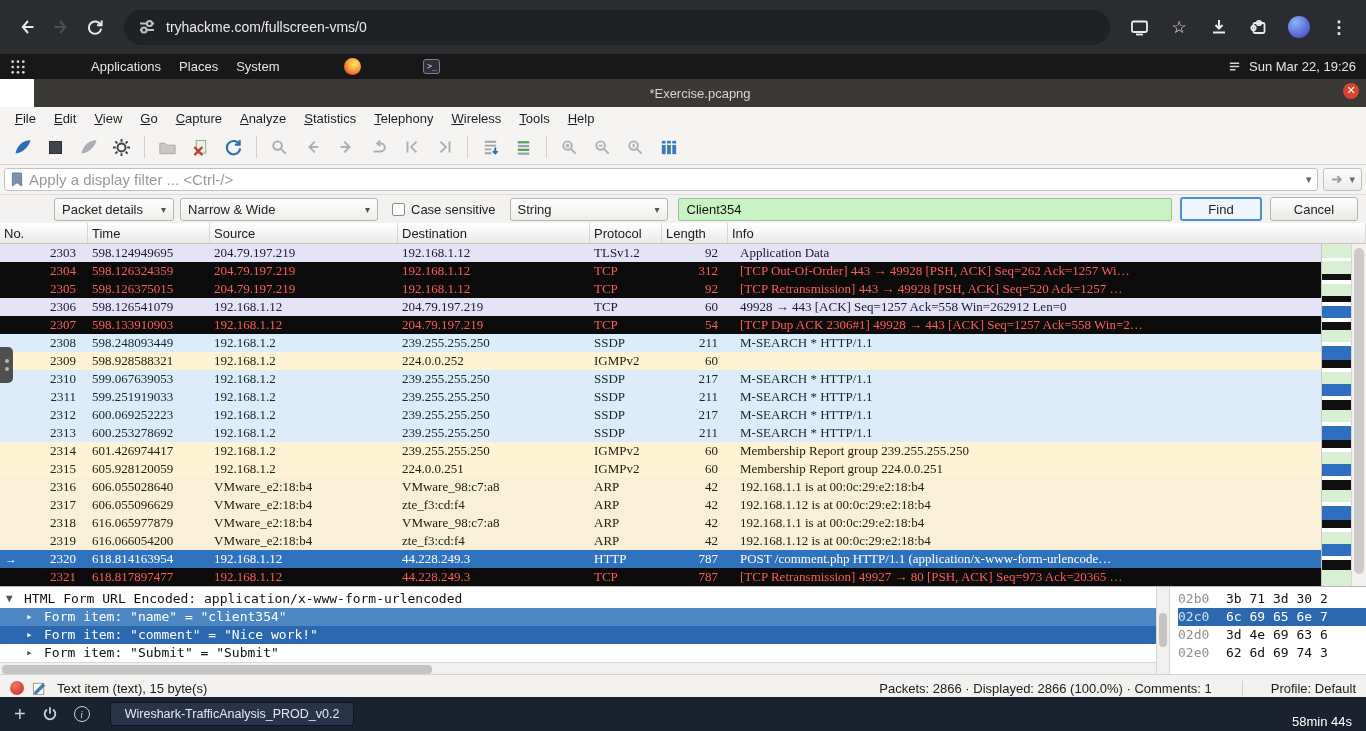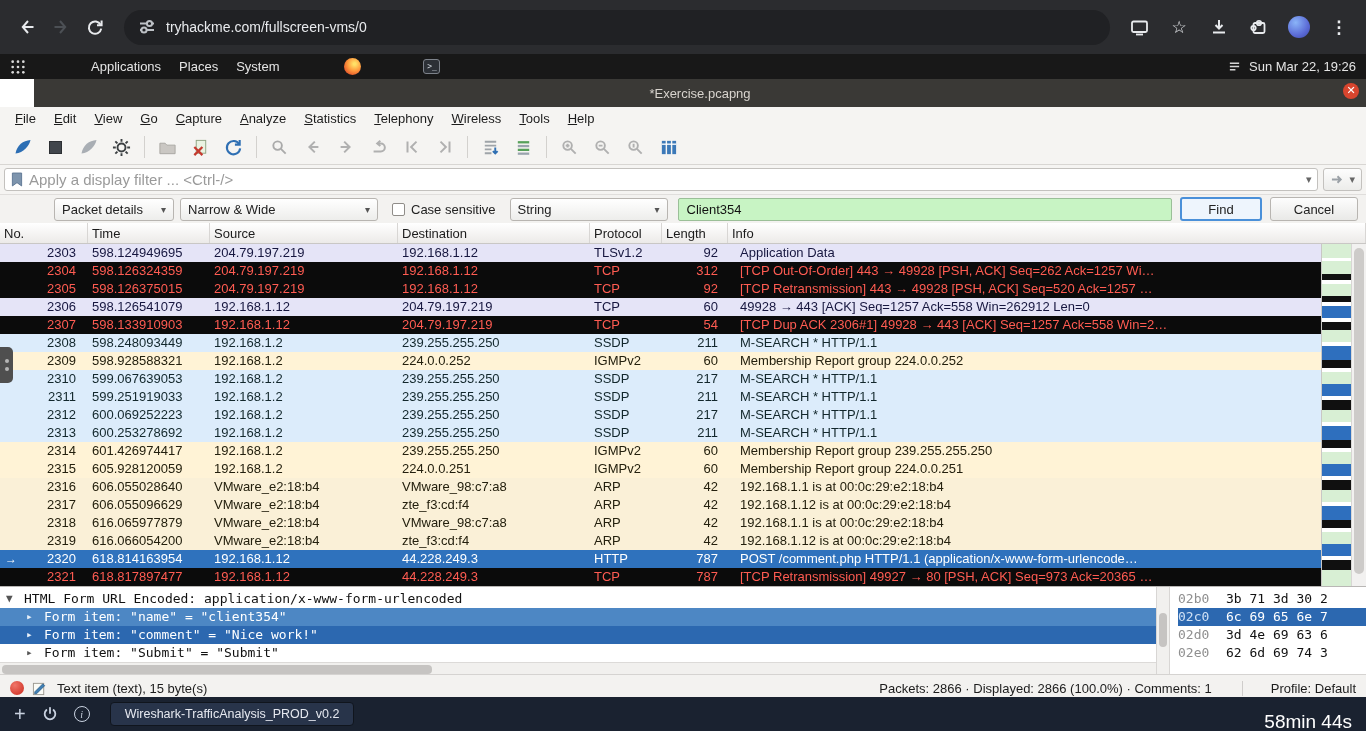--- a/index.html
+++ b/index.html
@@ -58,21 +58,21 @@
   .findinput { flex:1; height:23px; background:#c8f4c4; border:1px solid #9bbf98; border-radius:2px; font-size:13px; color:#111; padding:0 8px; outline:none; margin-right:8px; }
   .btn { height:24px; border-radius:3px; background:linear-gradient(#fdfdfd,#e9e9e7); font-size:13px; color:#222; display:flex; align-items:center; justify-content:center; cursor:pointer; }
   .btn-find { width:82px; border:2px solid #4a90d9; background:#eef5fd; margin-right:8px; }
   .btn-cancel { width:88px; border:1px solid #b8b5b1; margin-right:8px; }
 
   
   .pktarea { flex:0 0 auto; display:flex; flex-direction:column; }
   .phead { display:grid; grid-template-columns:88px 122px 188px 192px 72px 66px 1fr; height:21px; background:linear-gradient(#ffffff,#eceae8); border-bottom:1px solid #c9c7c5; }
   .hcell { padding:3px 0 0 4px; border-right:1px solid #d8d6d4; font-size:13px; color:#1b1b1b; overflow:hidden; white-space:nowrap; }
   .pbody { display:flex; height:342px; }
-  .plist { flex:1; overflow:hidden; font-family:Liberation Sans, sans-serif; font-size:13px; }
+  .plist { flex:1; overflow:hidden; font-family:Liberation Serif, serif; font-size:13px; }
   .prow { position:relative; display:grid; grid-template-columns:88px 122px 188px 192px 72px 66px 1fr; height:18px; line-height:18px; cursor:default; }
   .pc { white-space:nowrap; overflow:hidden; padding-left:4px; }
   .pc.no { text-align:right; padding-right:12px; }
   .pc.len { text-align:right; padding-right:10px; }
   .pc.info { padding-left:12px; }
   .marker { position:absolute; left:5px; top:0; font-size:12px; }
   .v-tcp  { background:#e5e4f7; color:#16163f; }
   .v-bad  { background:#0b0b0b; color:#ff5c52; }
   .v-udp  { background:#dcecfb; color:#12272c; }
   .v-igmp { background:#fff3d6; color:#24200e; }
@@ -114,21 +114,21 @@
   .note-ic { margin-right:10px; display:flex; }
   .stats { margin-left:auto; white-space:nowrap; }
   .profile { margin-left:30px; padding-left:28px; border-left:1px solid #cfcdcb; white-space:nowrap; }
 
   
   .thmbar { height:34px; background:#1a2230; display:flex; align-items:center; padding:0 14px; gap:16px; flex:0 0 auto; }
   .thmic { color:#c9d2e0; display:flex; align-items:center; justify-content:center; cursor:pointer; }
   .plus { font-size:20px; line-height:20px; }
   .infoc { width:16px; height:16px; border:1.5px solid #c9d2e0; border-radius:50%; font-size:10px; line-height:13px; text-align:center; font-style:italic; font-family:"Liberation Serif",serif; }
   .vmtab { height:24px; background:#28344a; border:1px solid #10151d; border-radius:4px; color:#e6e9f0; font-size:12.5px; display:flex; align-items:center; padding:0 14px; margin-left:4px; cursor:pointer; }
-  .timer { margin-left:auto; color:#fff; font-size:19px;margin-top:15px; }
+  .timer { margin-left:auto; color:#fff; font-size:13px;margin-top:15px; }
 
   
   .vm-handle { position:absolute; left:0; top:347px; width:13px; height:36px; background:#4f4f4f; border-radius:0 5px 5px 0; z-index:30; display:flex; flex-direction:column; align-items:center; justify-content:center; gap:4px; cursor:pointer; }
   .vm-handle i { width:4px; height:4px; border-radius:50%; background:#b5b5b5; }
 
   svg { display:block; }
 </style>
 </head>
 <body>
 
@@ -476,21 +476,20 @@
               <span class="pc info">M-SEARCH * HTTP/1.1</span>
             </div>
 
             <div class="prow v-igmp">
               <span class="pc no"><span class="marker"></span><span>2309</span></span>
               <span class="pc">598.928588321</span>
               <span class="pc">192.168.1.2</span>
               <span class="pc">224.0.0.252</span>
               <span class="pc">IGMPv2</span>
               <span class="pc len">60</span>
-              <span class="pc info">Membership Report group 224.0.0.252</span>
             </div>
 
             <div class="prow v-udp">
               <span class="pc no"><span class="marker"></span><span>2310</span></span>
               <span class="pc">599.067639053</span>
               <span class="pc">192.168.1.2</span>
               <span class="pc">239.255.255.250</span>
               <span class="pc">SSDP</span>
               <span class="pc len">217</span>
               <span class="pc info">M-SEARCH * HTTP/1.1</span>

